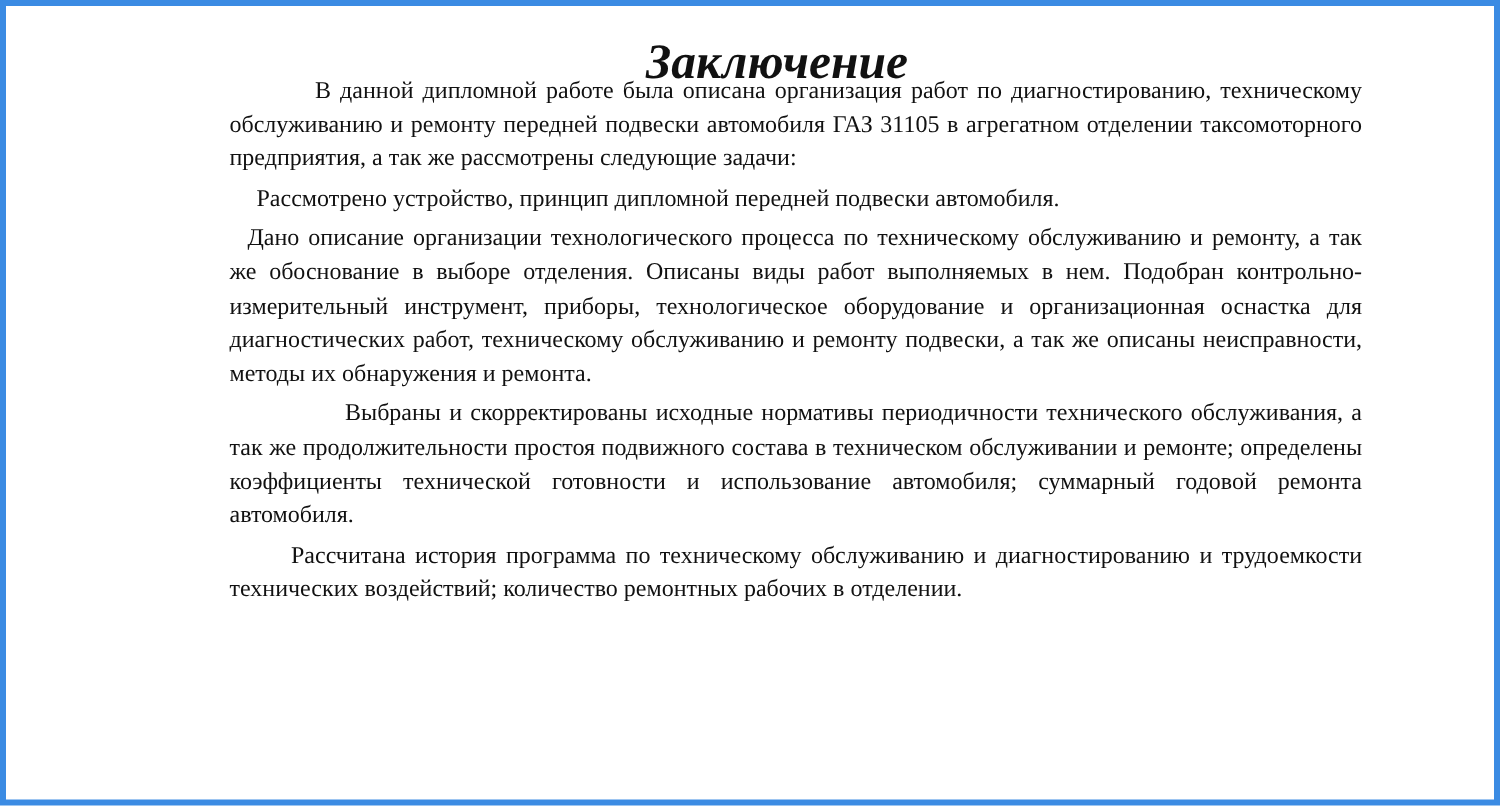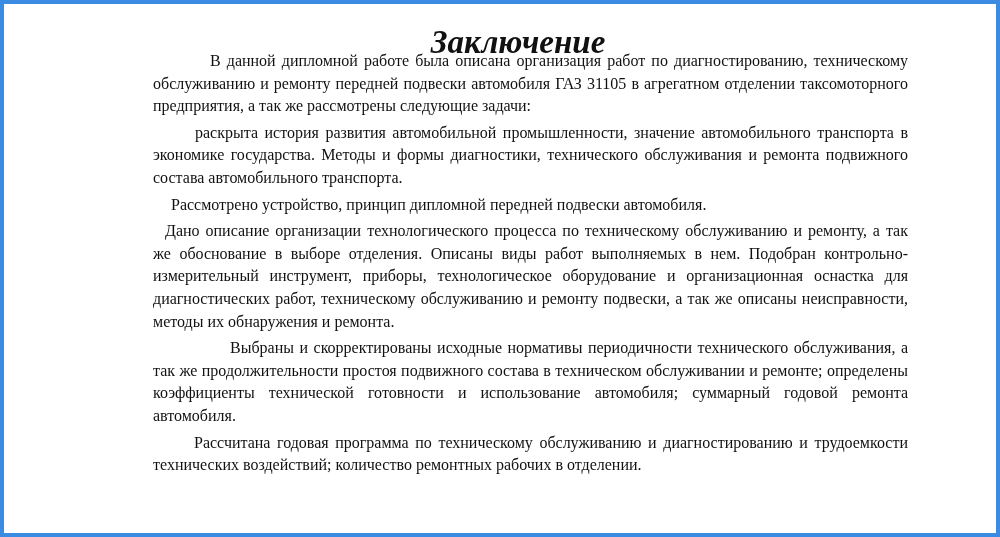--- a/index.html
+++ b/index.html
@@ -42,18 +42,17 @@
   </style>
 </head>
 <body>
 
 <div class="frame"></div>
 
 <h1 class="title" style="margin:18px;font-style:italic;">Заключение</h1>
 
 <div class="body">
   <p class="p1">В данной дипломной работе была описана организация работ по диагностированию, техническому обслуживанию и ремонту передней подвески автомобиля ГАЗ 31105 в агрегатном отделении  таксомоторного предприятия, а так же рассмотрены следующие задачи:</p>
-  <p class="p2">раскрыта  история развития автомобильной промышленности, значение автомобильного транспорта в экономике государства. Методы и формы диагностики, технического обслуживания и ремонта подвижного состава автомобильного транспорта.</p>
   <p class="p3">Рассмотрено устройство, принцип дипломной  передней подвески автомобиля.</p>
   <p class="p4">Дано описание организации технологического процесса по техническому обслуживанию и ремонту, а так же обоснование в выборе отделения. Описаны  виды работ выполняемых в нем. Подобран контрольно-измерительный инструмент, приборы, технологическое оборудование и организационная оснастка для диагностических работ, техническому обслуживанию и ремонту подвески, а так же описаны  неисправности, методы их обнаружения и ремонта.</p>
   <p class="p5">Выбраны и скорректированы исходные нормативы периодичности технического обслуживания, а так же продолжительности простоя подвижного состава в техническом обслуживании  и ремонте; определены  коэффициенты технической готовности и использование автомобиля; суммарный годовой ремонта автомобиля.</p>
-  <p class="p6">Рассчитана  годовая программа  по техническому обслуживанию и диагностированию и трудоемкости технических воздействий; количество ремонтных рабочих в отделении.</p>
+  <p class="p6">Рассчитана  история программа  по техническому обслуживанию и диагностированию и трудоемкости технических воздействий; количество ремонтных рабочих в отделении.</p>
 </div>
 
 </body></html>

